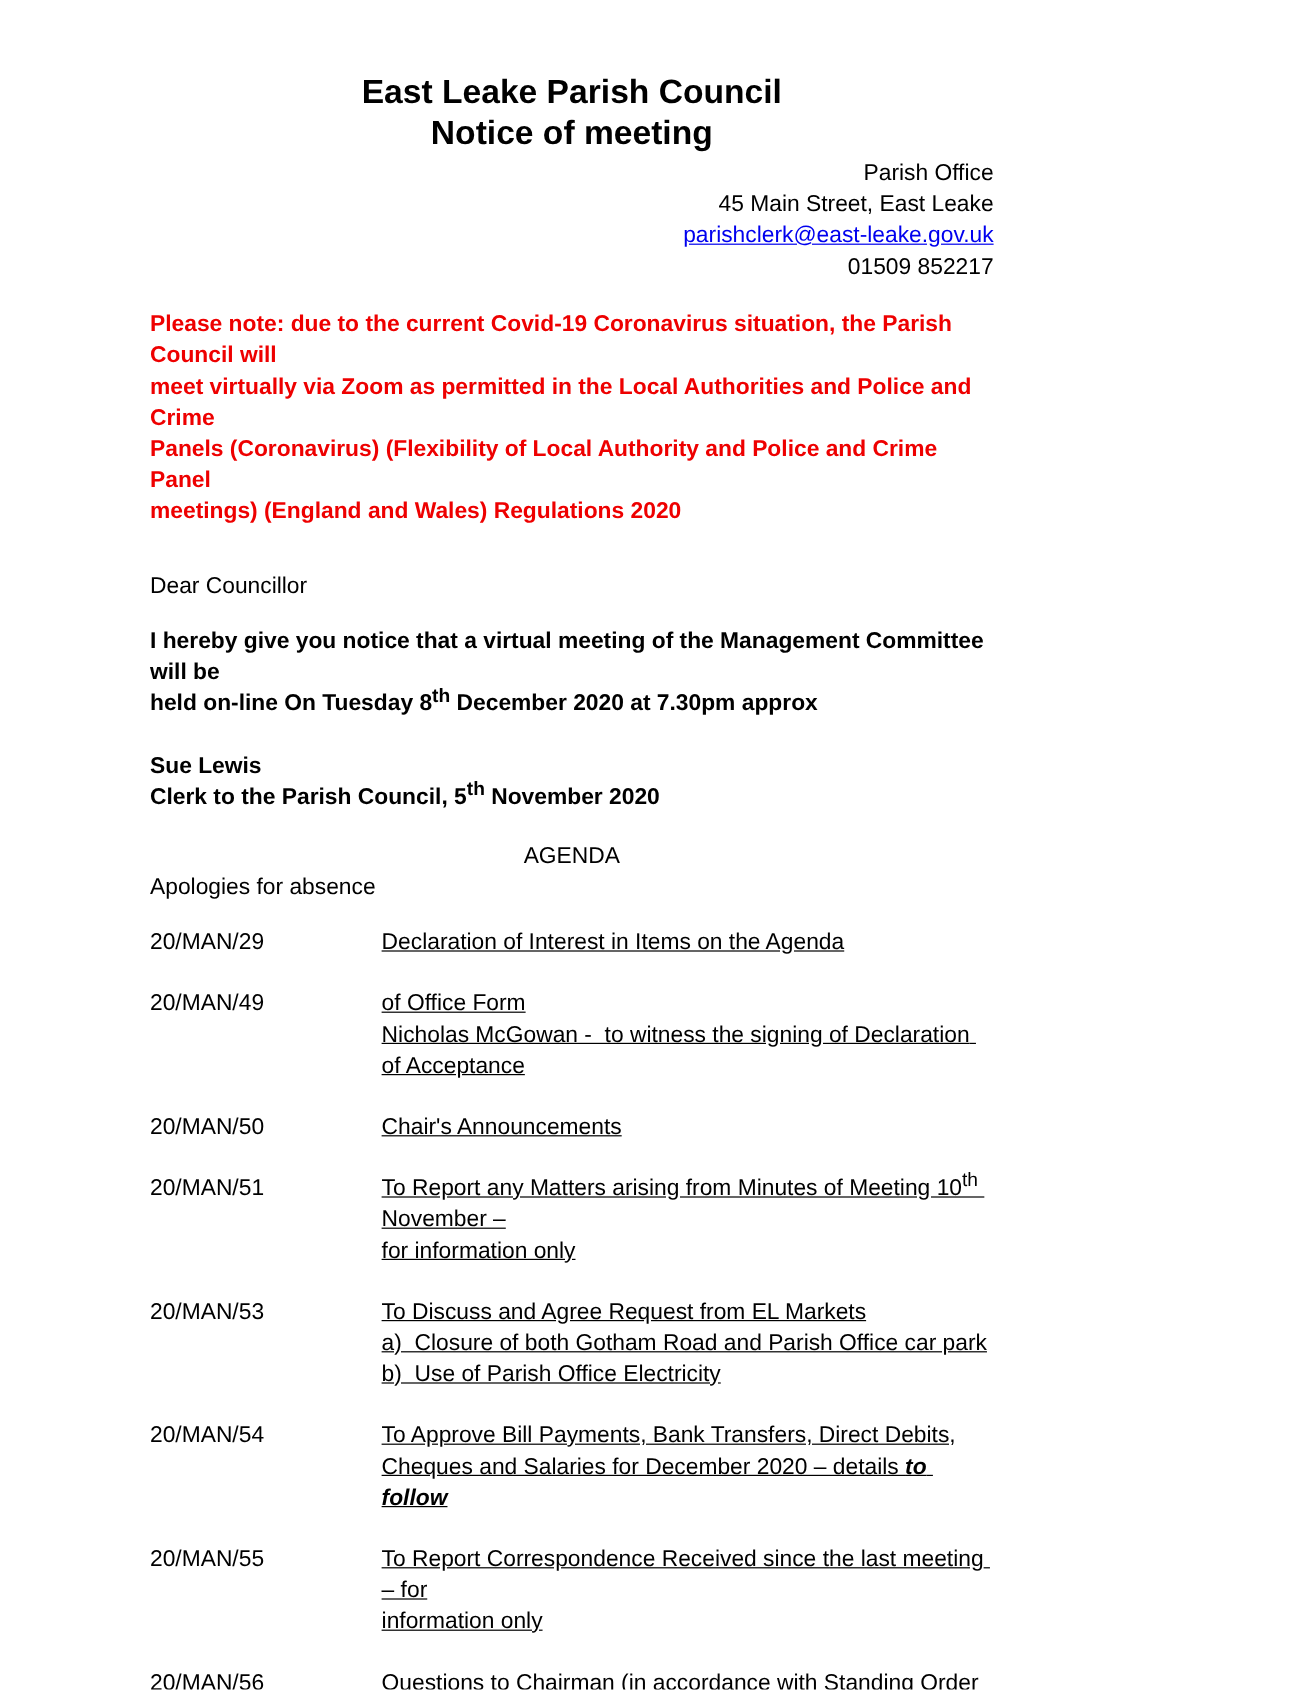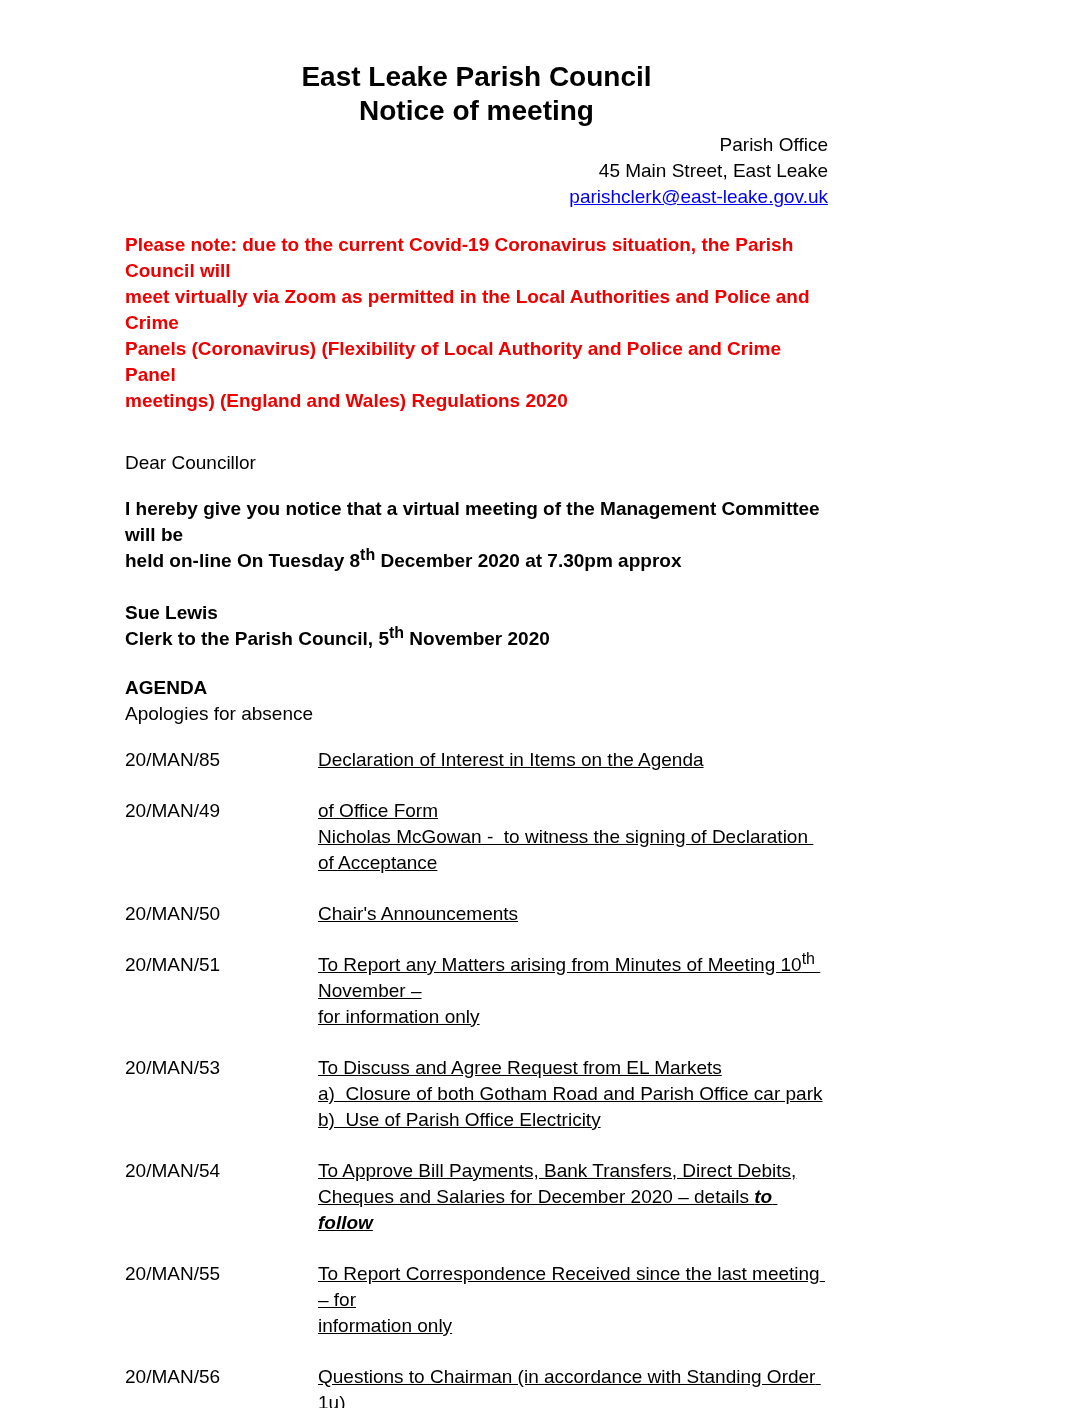--- a/index.html
+++ b/index.html
@@ -52,22 +52,22 @@
   }
   .meeting-notice{
     font-weight:bold;
     margin-top:20px;
   }
   .signature{
     font-weight:bold;
     margin-top:26px;
   }
   .agenda-heading{
-    text-align:left;
-    font-weight:bold;
+    text-align:center;
+    font-weight:normal;
     margin-top:23px;
   }
   .apologies{
     margin-top:0;
   }
   .agenda-list{
     margin-top:20px;
   }
   .agenda-row{
     display:flex;
@@ -95,20 +95,21 @@
 
   <div class="doc-title">
     <div>East Leake Parish Council</div>
     <div>Notice of meeting</div>
   </div>
 
   <div class="contact-block">
     <div class="line">Parish Office</div>
     <div class="line">45 Main Street, East Leake</div>
     <div class="line"><a class="email-link">parishclerk@east-leake.gov.uk</a></div>
+    <div class="line">01509 852217</div>
   </div>
 
   <div class="covid-notice">
     <div class="line">Please note: due to the current Covid-19 Coronavirus situation, the Parish Council will</div>
     <div class="line">meet virtually via Zoom as permitted in the Local Authorities and Police and Crime</div>
     <div class="line">Panels (Coronavirus) (Flexibility of Local Authority and Police and Crime Panel</div>
     <div class="line">meetings) (England and Wales) Regulations 2020</div>
   </div>
 
   <div class="salutation">Dear Councillor</div>
@@ -122,21 +123,21 @@
     <div class="line">Sue Lewis</div>
     <div class="line"><span>Clerk to the Parish Council, 5</span><span class="sup">th</span><span> November 2020</span></div>
   </div>
 
   <div class="agenda-heading">AGENDA</div>
 
   <div class="apologies">Apologies for absence</div>
 
   <div class="agenda-list">
       <div class="agenda-row">
-        <div class="agenda-ref">20/MAN/85</div>
+        <div class="agenda-ref">20/MAN/29</div>
         <div class="agenda-desc">
           <div class="agenda-line"><span>Declaration of Interest in Items on the Agenda</span></div>
         </div>
       </div>
       <div class="agenda-row">
         <div class="agenda-ref">20/MAN/49</div>
         <div class="agenda-desc">
           <div class="agenda-line"><span>of Office Form</span></div>
           <div class="agenda-line"><span>Nicholas McGowan -  to witness the signing of Declaration of Acceptance</span></div>
         </div>

